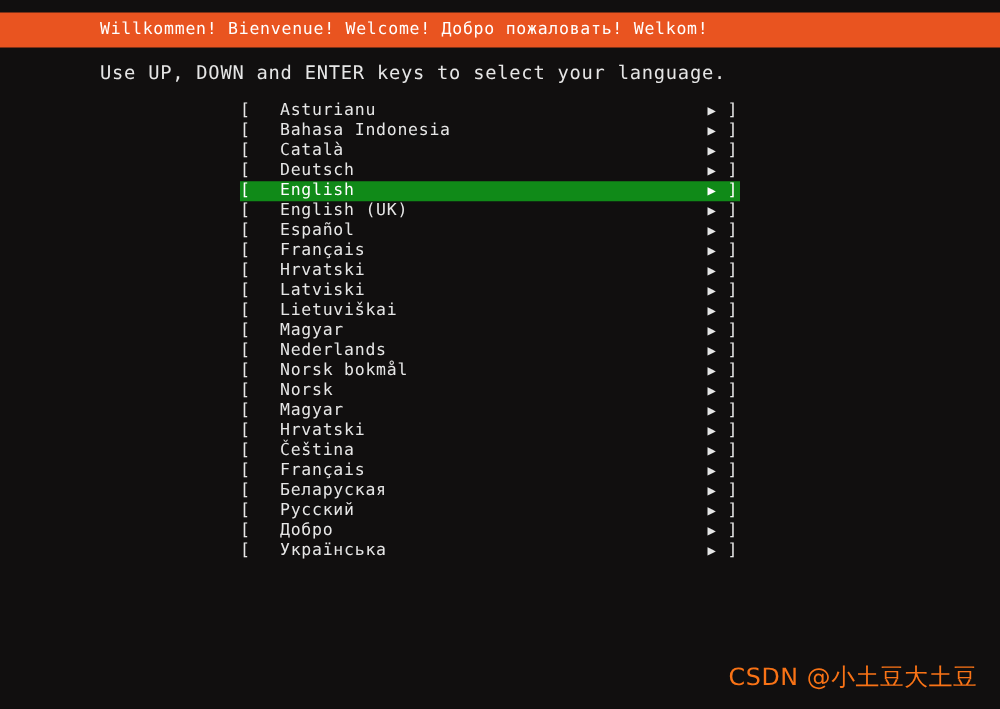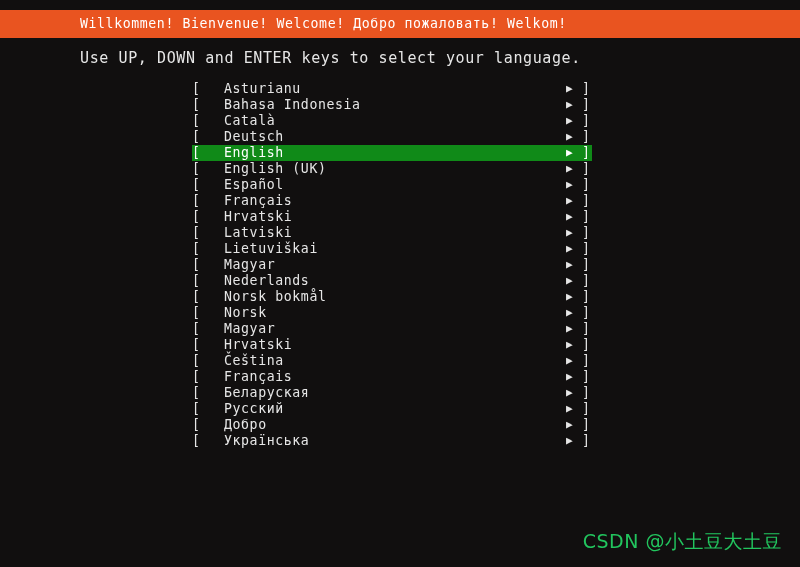--- a/index.html
+++ b/index.html
@@ -106,21 +106,21 @@
     position: absolute;
     left: 390px;
     top: 0;
   }
 
   
   #watermark {
     position: absolute;
     right: 18px;
     bottom: 12px;
-    color: #22c55e;
+    color: #f97316;
     font-size: 19px;
     font-family: "DejaVu Sans", "Liberation Sans", sans-serif;
     letter-spacing: 0.5px;
     white-space: pre;
   }
 </style>
 </head>
 <body>
 
 <div id="screen">

